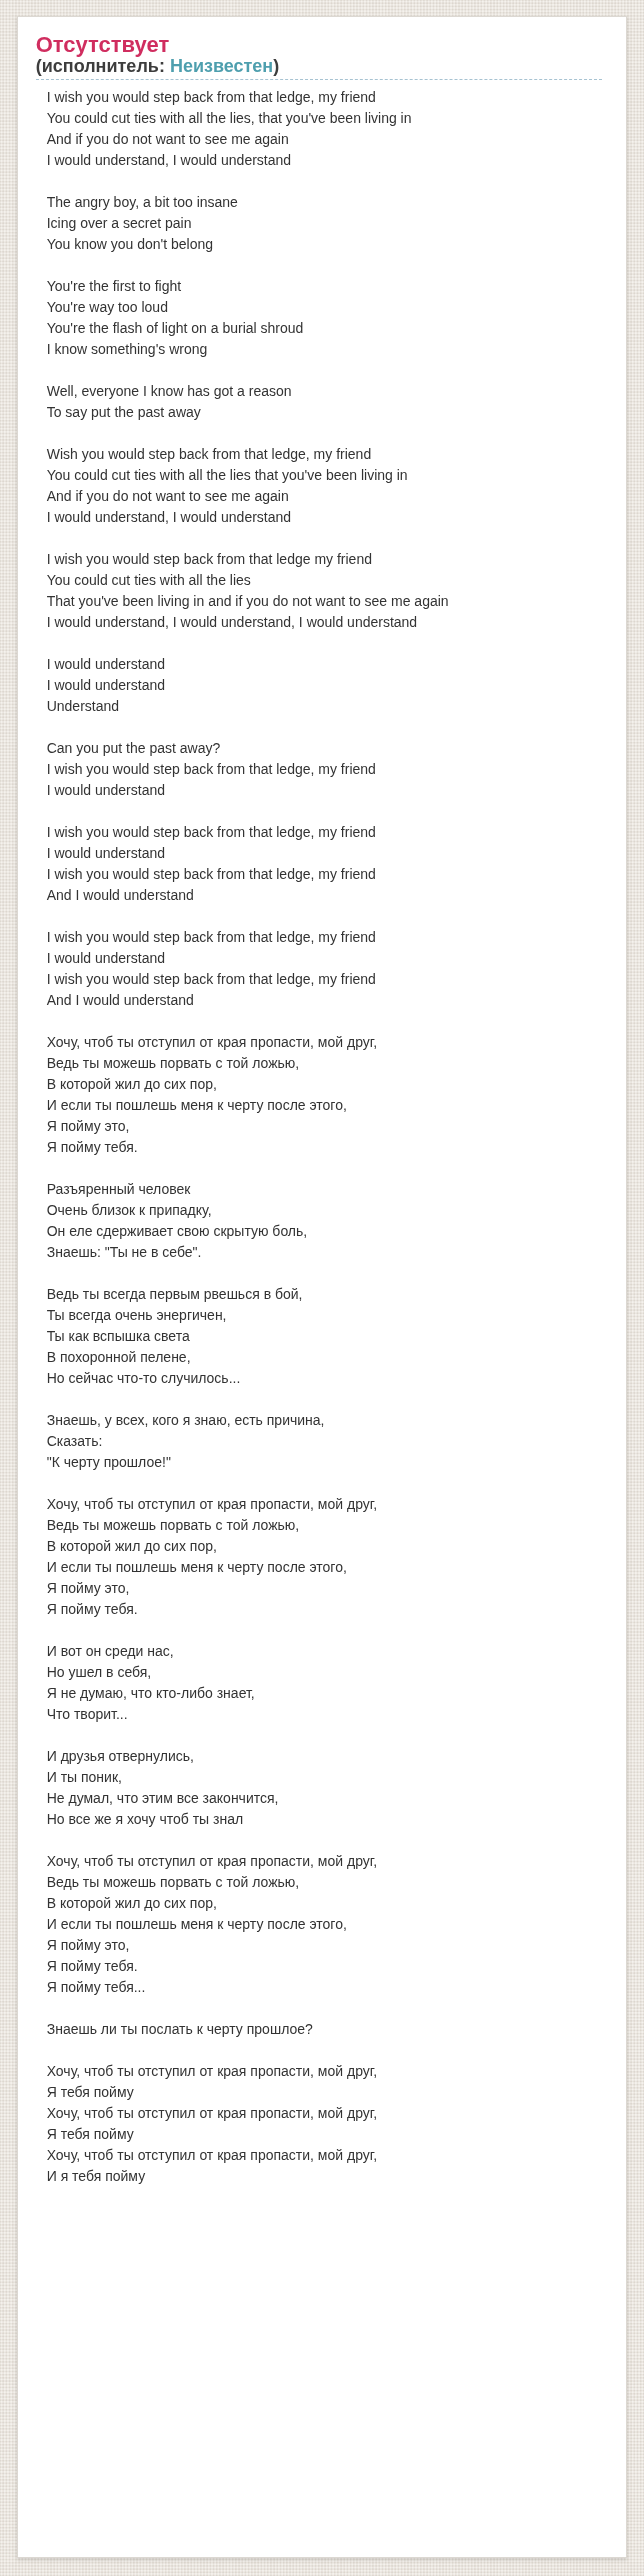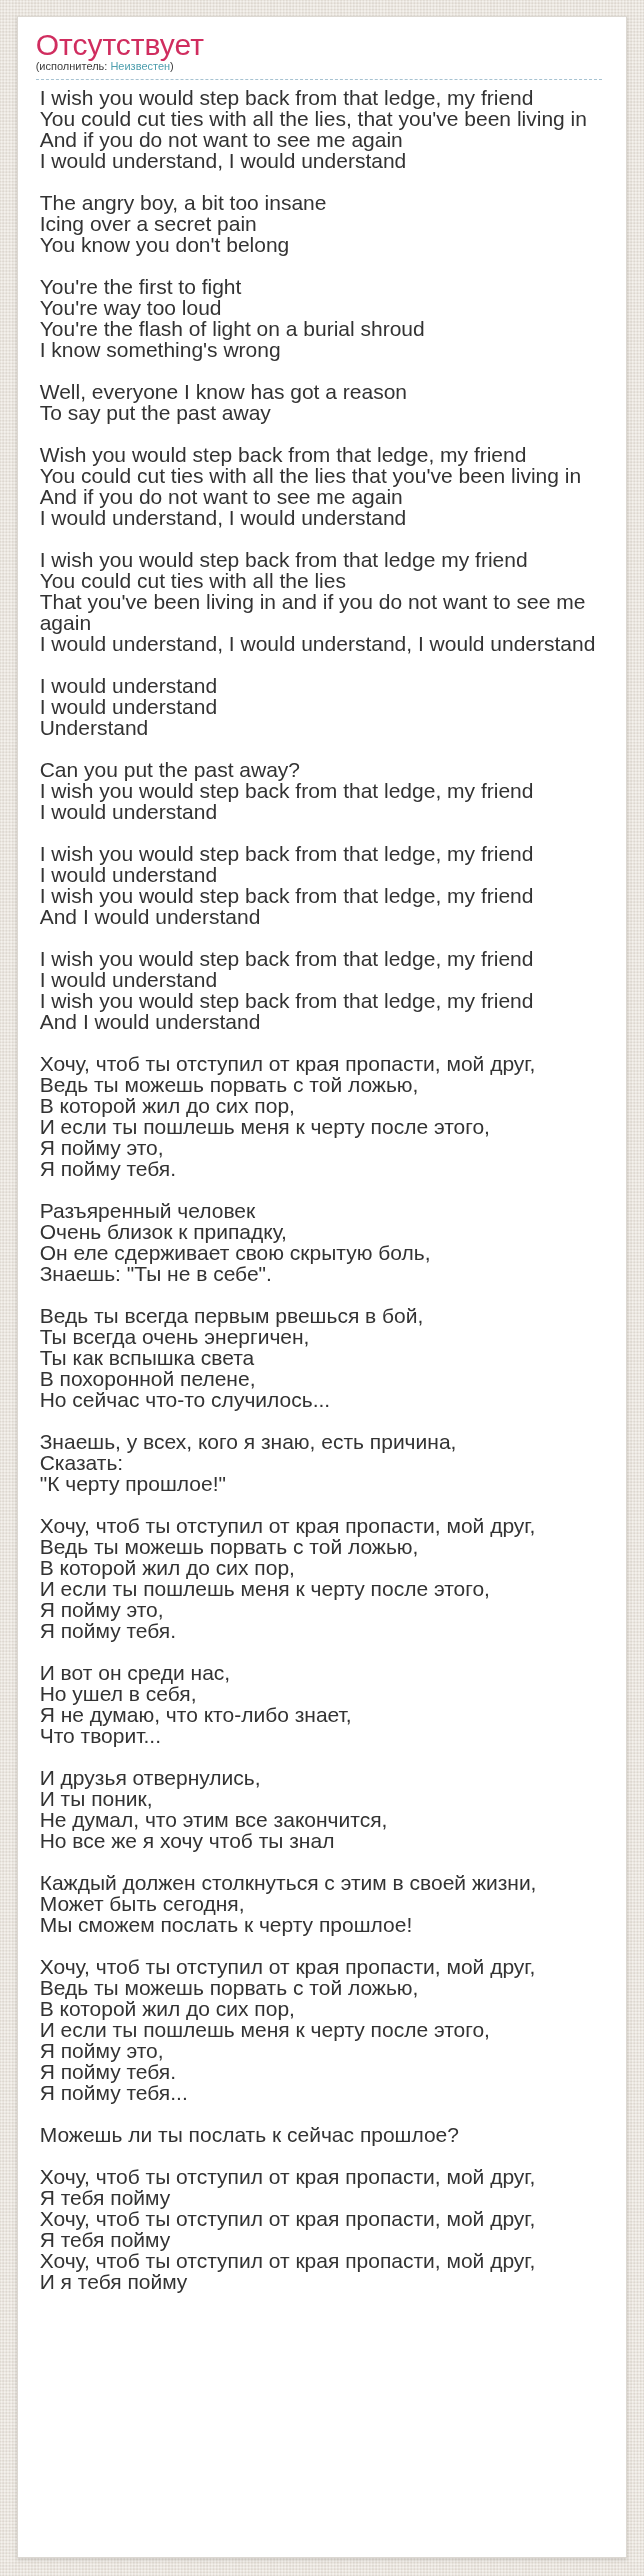--- a/index.html
+++ b/index.html
@@ -26,42 +26,43 @@
     border: 0.8px solid #dcd8d2;
     box-shadow: 0 1.6px 4px rgba(0,0,0,0.13);
     padding: 14.5px 24px 24px 17.7px;
   }
   .header {
     border-bottom: 0.8px dashed var(--sep-color, #a7c3d2);
     padding-bottom: 4.8px;
   }
   .page-title {
     margin: 0;
-    font-size: 30px;
+    font-size: 22px;
     line-height: 25px;
-    font-weight: 400;
+    font-weight: 700;
     color: var(--title-color, #d02d5f);
   }
   .artist-line {
     margin: 1.6px 0 0 0;
-    font-size: 11px;
+    font-size: 18px;
     line-height: 16px;
     color: #3d3d3d;
+    font-weight: bold;
   }
   .artist-line a {
     color: var(--link-color, #4e9fae);
     text-decoration: none;
     cursor: pointer;
   }
   .lyrics {
     padding-top: 7.2px;
   }
   .lyrics p {
-    margin: 0 0 21px 4px;
-    font-size: 21px;
+    margin: 0 0 21px 11px;
+    font-size: 14px;
     line-height: 21px;
     color: #333333;
   }
   .lyrics p:last-child {
     margin-bottom: 0;
   }
 </style>
 </head>
 <body>
 
@@ -82,19 +83,18 @@
       <p>Can you put the past away?<br>I wish you would step back from that ledge, my friend<br>I would understand</p>
       <p>I wish you would step back from that ledge, my friend<br>I would understand<br>I wish you would step back from that ledge, my friend<br>And I would understand</p>
       <p>I wish you would step back from that ledge, my friend<br>I would understand<br>I wish you would step back from that ledge, my friend<br>And I would understand</p>
       <p>Хочу, чтоб ты отступил от края пропасти, мой друг,<br>Ведь ты можешь порвать с той ложью,<br>В которой жил до сих пор,<br>И если ты пошлешь меня к черту после этого,<br>Я пойму это,<br>Я пойму тебя.</p>
       <p>Разъяренный человек<br>Очень близок к припадку,<br>Он еле сдерживает свою скрытую боль,<br>Знаешь: "Ты не в себе".</p>
       <p>Ведь ты всегда первым рвешься в бой,<br>Ты всегда очень энергичен,<br>Ты как вспышка света<br>В похоронной пелене,<br>Но сейчас что-то случилось...</p>
       <p>Знаешь, у всех, кого я знаю, есть причина,<br>Сказать:<br>"К черту прошлое!"</p>
       <p>Хочу, чтоб ты отступил от края пропасти, мой друг,<br>Ведь ты можешь порвать с той ложью,<br>В которой жил до сих пор,<br>И если ты пошлешь меня к черту после этого,<br>Я пойму это,<br>Я пойму тебя.</p>
       <p>И вот он среди нас,<br>Но ушел в себя,<br>Я не думаю, что кто-либо знает,<br>Что творит...</p>
       <p>И друзья отвернулись,<br>И ты поник,<br>Не думал, что этим все закончится,<br>Но все же я хочу чтоб ты знал</p>
-      <p>Каждый должен столкнуться с этим в своей жизни,<br>Может быть сегодня,<br>Мы сможем послать к черту прошлое!</p>
       <p>Хочу, чтоб ты отступил от края пропасти, мой друг,<br>Ведь ты можешь порвать с той ложью,<br>В которой жил до сих пор,<br>И если ты пошлешь меня к черту после этого,<br>Я пойму это,<br>Я пойму тебя.<br>Я пойму тебя...</p>
-      <p>Можешь ли ты послать к сейчас прошлое?</p>
+      <p>Знаешь ли ты послать к черту прошлое?</p>
       <p>Хочу, чтоб ты отступил от края пропасти, мой друг,<br>Я тебя пойму<br>Хочу, чтоб ты отступил от края пропасти, мой друг,<br>Я тебя пойму<br>Хочу, чтоб ты отступил от края пропасти, мой друг,<br>И я тебя пойму</p>
     </div>
 </div>
 
 
 </body></html>

